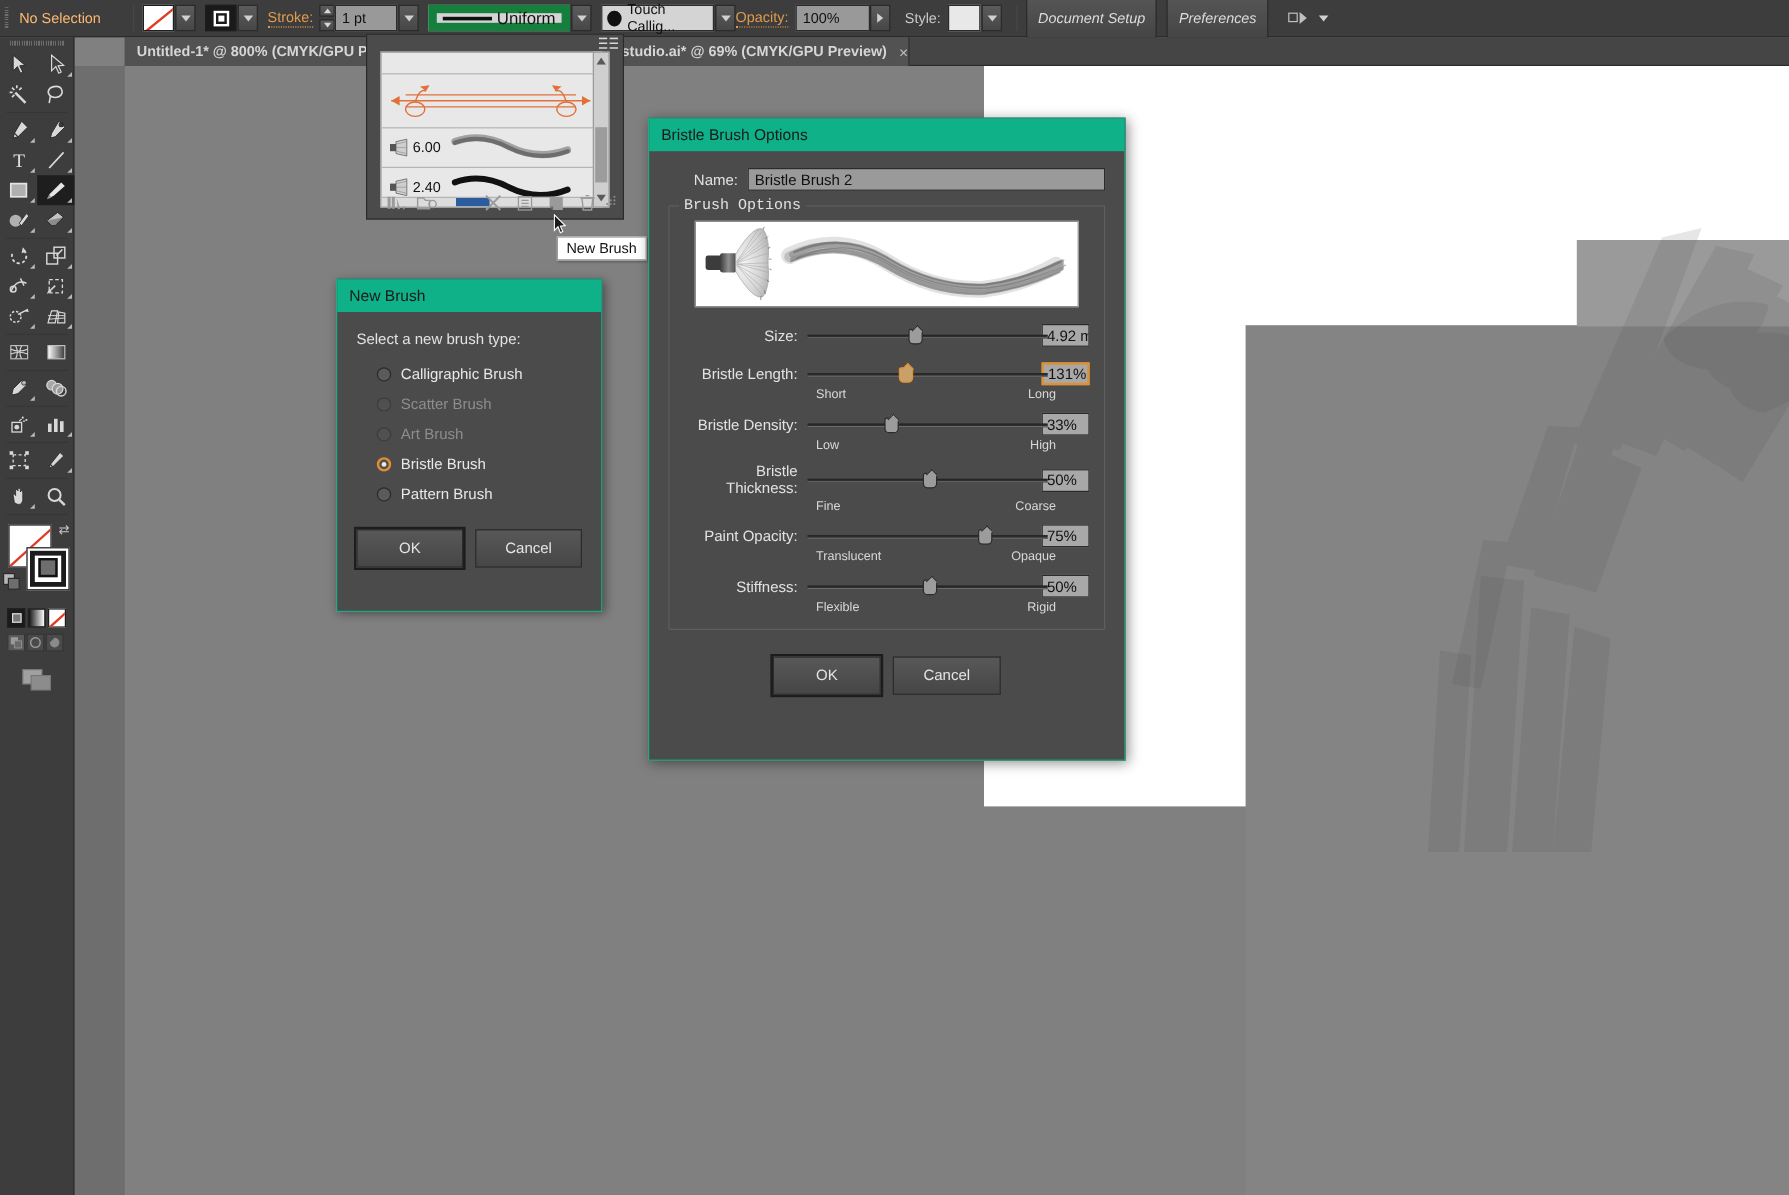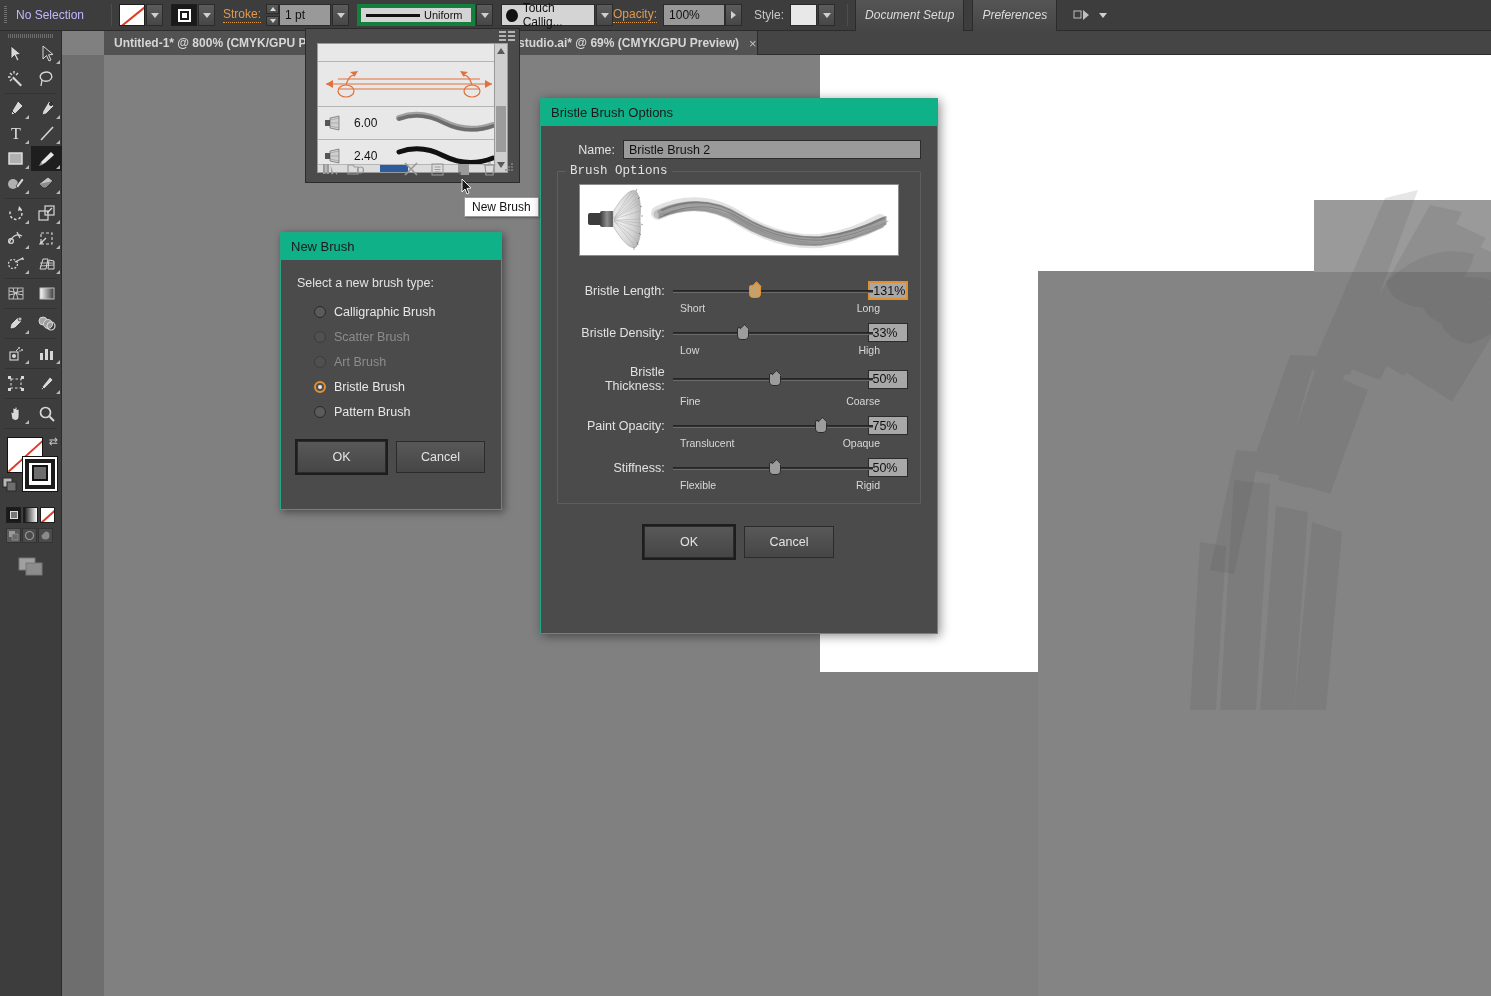--- a/index.html
+++ b/index.html
@@ -17,21 +17,21 @@
   .ctrlbar {
     position: absolute; left: 0; top: 0; width: 1491px; height: 31px;
     background: #3d3d3d; border-bottom: 1px solid #2b2b2b;
     display: flex; align-items: center;
   }
   .grip { width: 8px; height: 24px; margin-left: 2px; position: relative; }
   .grip::before {
     content: ""; position: absolute; left: 2px; top: 3px; width: 3px; height: 18px;
     background: repeating-linear-gradient(to bottom,#6e6e6e 0 1px,#3d3d3d 1px 2px);
   }
-  .sel-label { color: #c4b5fd; font-size: 12px; margin-left: 6px; width: 88px; }
+  .sel-label { color: #fdba74; font-size: 12px; margin-left: 6px; width: 88px; }
   .vsep { width: 1px; height: 22px; background: #2e2e2e; margin: 0 7px;
           border-right: 1px solid #4e4e4e; }
   .swatchbox {
     width: 26px; height: 22px; background: #fff; border: 1px solid #1e1e1e;
     position: relative; overflow: hidden;
   }
   .swatchbox.none::after {
     content: ""; position: absolute; left: -5px; top: 10px; width: 38px; height: 2px;
     background: #e03b26; transform: rotate(-39deg);
   }
@@ -60,22 +60,22 @@
              display:flex; flex-direction:column; justify-content:space-between; }
   .stepper div { width: 13px; height: 10px; background: linear-gradient(#5c5c5c,#4a4a4a);
                  border: 1px solid #2b2b2b; display:flex; align-items:center; justify-content:center; }
   .up-a { width:0;height:0;border-left:3px solid transparent;border-right:3px solid transparent;border-bottom:4px solid #d8d8d8;}
   .dn-a { width:0;height:0;border-left:3px solid transparent;border-right:3px solid transparent;border-top:4px solid #d8d8d8;}
   .field {
     height: 22px; background: #999; border: 1px solid #2b2b2b; color: #111;
     font-size: 12px; display: flex; align-items: center; padding: 0 5px;
   }
   .profile-box {
-    width: 118px; height: 22px; background: #d4d4d4; border: 4px solid #15803d;
-    display: flex; align-items: center; padding: 0 5px; color: #111; font-size: 11px;
+    width: 118px; height: 22px; background: #d4d4d4; border: 7px solid #15803d;
+    display: flex; align-items: center; padding: 0 5px; color: #111; font-size: 14px;
     gap: 4px;
   }
   .profile-line { width: 54px; height: 3px; background: #111; }
   .brushsel {
     width: 94px; height: 22px; background: #d4d4d4; border: 1px solid #2b2b2b;
     display: flex; align-items: center; padding: 0 4px; color: #111; font-size: 12px; gap:5px;
   }
   .brushdot { width: 13px; height: 13px; border-radius: 50%; background: #111; }
   .op-field { width: 62px; }
   .op-arrow { width: 17px; height: 22px; background: linear-gradient(#5c5c5c,#474747);
@@ -186,21 +186,21 @@
     position: absolute; left: 305px; top: 28px; width: 215px; height: 155px;
     background: #4b4b4b; border: 1px solid #2b2b2b;
   }
   .bp-menu { position: absolute; right: 4px; top: 2px; }
   .bp-list {
     position: absolute; left: 11px; top: 14px; width: 185px; height: 130px;
     background: #e8e8e8; border: 1px solid #9a9a9a; overflow: hidden;
   }
   .bp-row {
     height: 33px; border-bottom: 1px solid #b5b5b5; display: flex; align-items: center;
-    padding-left: 6px; gap: 12px; cursor: pointer;
+    padding-left: 6px; gap: 2px; cursor: pointer;
   }
   .bp-row.top { height: 18px; }
   .bp-num { color: #111; font-size: 12px; width: 30px; }
   .bp-scroll {
     position: absolute; right: 11px; top: 14px; width: 14px; height: 130px;
     background: #cfcfcf; border: 1px solid #9a9a9a;
   }
   .bp-thumb { position: absolute; left: 1px; top: 62px; width: 10px; height: 46px; background: #9c9c9c; }
   .bp-arr { position:absolute; left:0; width:12px; height:14px; display:flex;align-items:center;justify-content:center;}
   .bp-foot {
@@ -900,20 +900,28 @@
               <path d="M78 29 Q120 10 160 35 Q198 58 240 56 Q272 52 302 37" stroke="#4a4a4a" stroke-width="9" opacity=".22"></path>
               <path d="M80 27 Q122 8 161 33 Q199 56 241 54 Q273 50 304 34" stroke="#3a3a3a" stroke-width="5" opacity=".25"></path>
               <path d="M80 31 Q122 13 161 37 Q199 60 241 58 Q273 54 305 39" stroke="#3a3a3a" stroke-width="3" opacity=".3"></path>
               <path d="M82 25 Q124 7 162 31 Q200 54 242 52 Q274 48 306 32" stroke="#2e2e2e" stroke-width="2" opacity=".3"></path>
               <path d="M79 33 Q121 15 160 39 Q198 62 240 60 Q272 56 303 42" stroke="#2e2e2e" stroke-width="1.6" opacity=".28"></path>
               <path d="M84 30 Q126 11 163 35 Q201 57 243 55 Q275 51 308 36" stroke="#555" stroke-width="1.2" opacity=".35"></path>
             </g>
           </svg>
         </div>
 
+        <div class="slider-row">
+          <span class="sl-lbl">Size:</span>
+          <span class="track-wrap">
+            <span class="track"></span>
+            <span class="knob" style="left:84px"></span>
+          </span>
+          <span class="val-box">4.92 m</span>
+        </div>
         <div class="minmax" style="margin-bottom:11px">
           <span></span>
           <span></span>
         </div>
 
         <div class="slider-row">
           <span class="sl-lbl">Bristle Length:</span>
           <span class="track-wrap">
             <span class="track"></span>
             <span class="knob hl" style="left:76px"></span>

